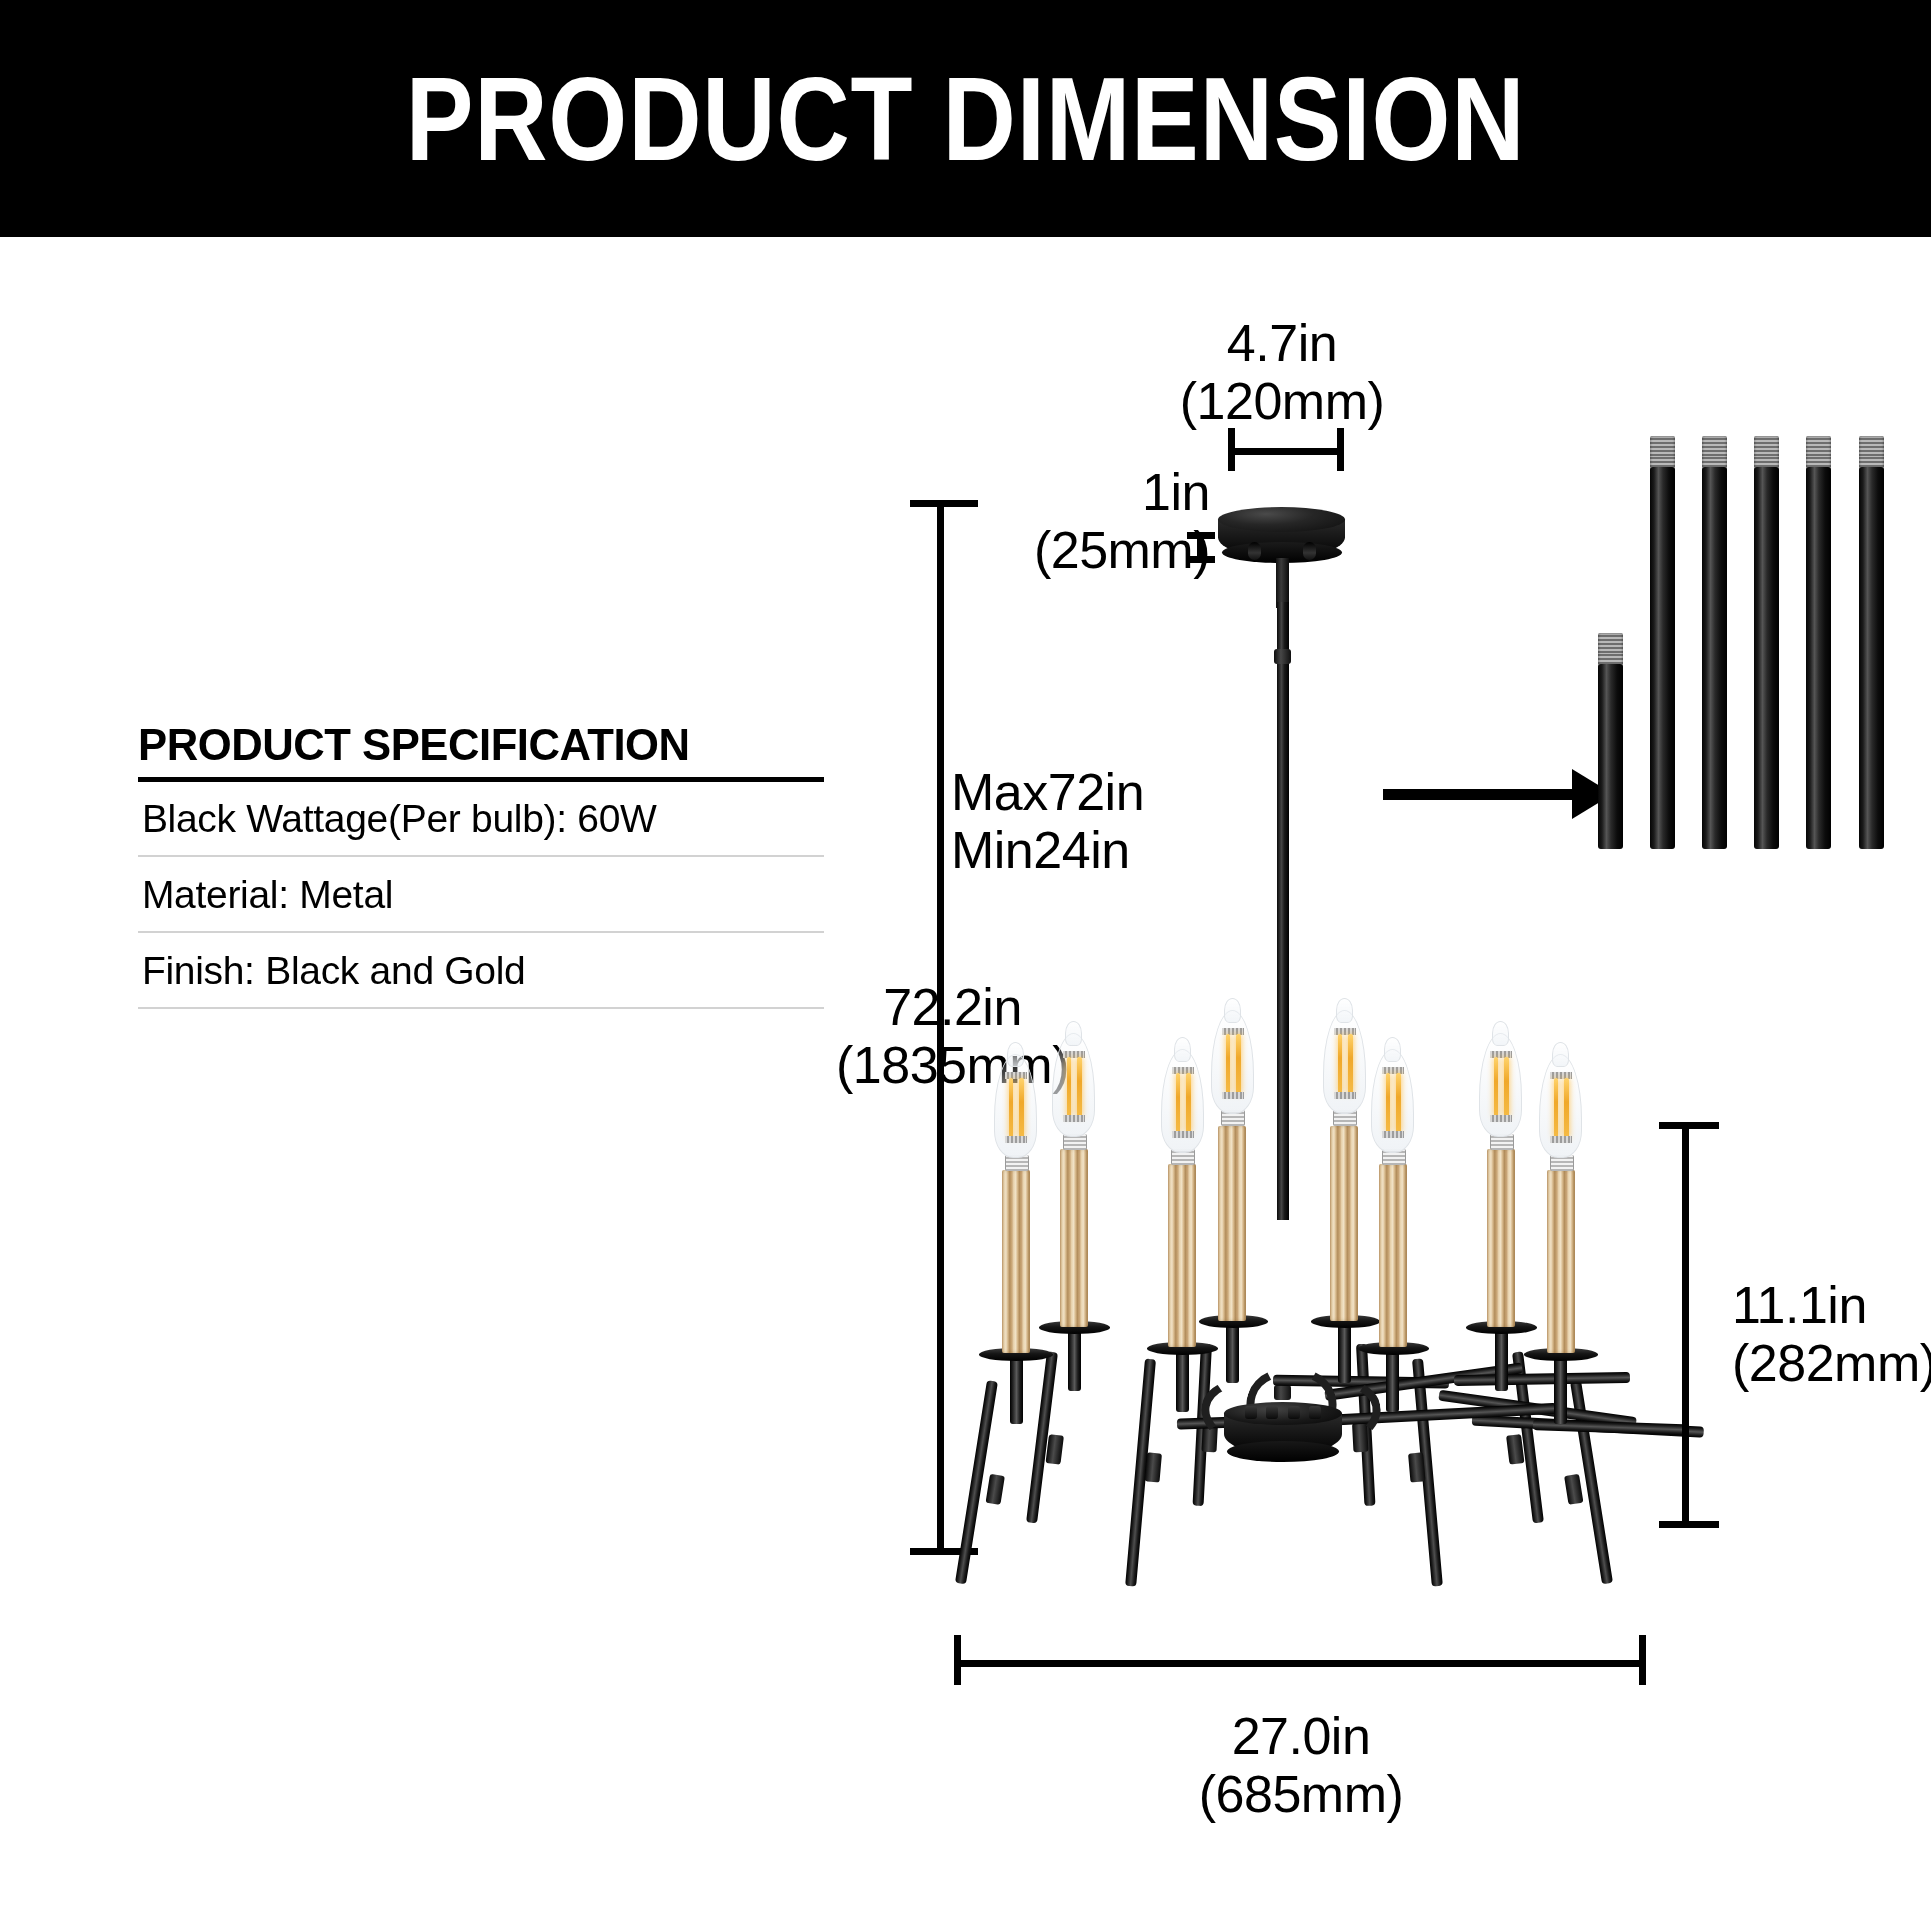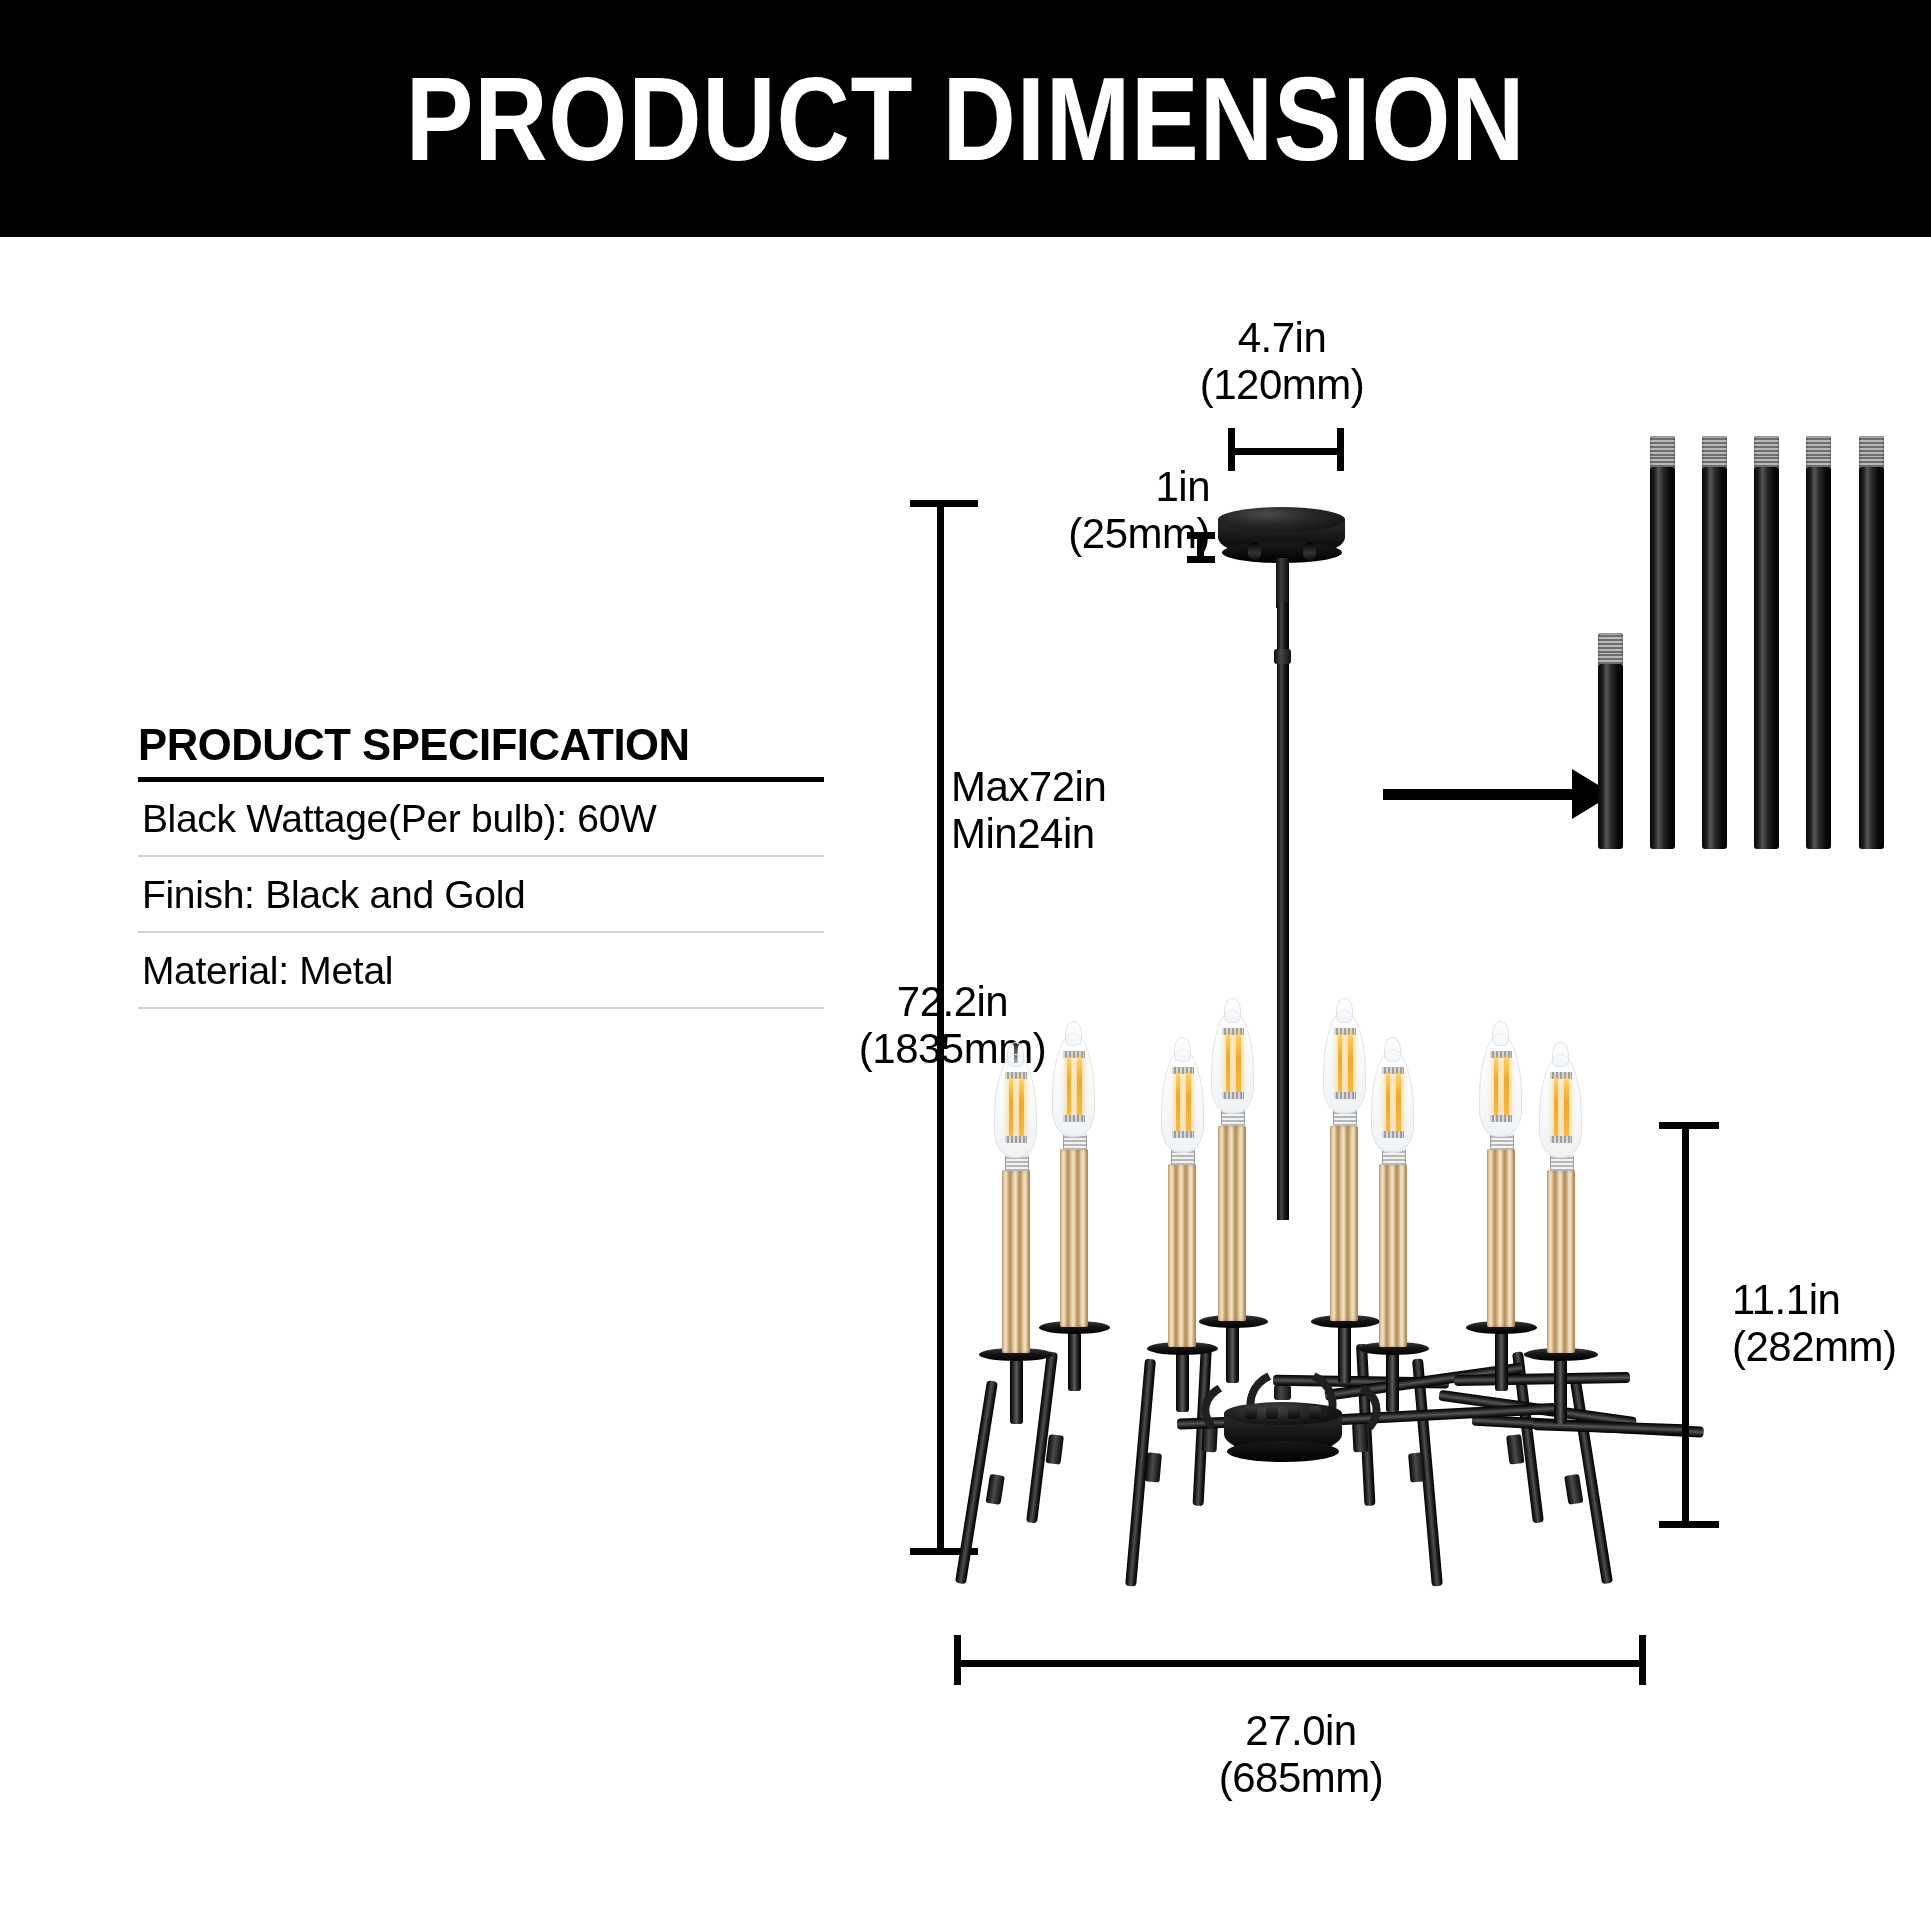--- a/index.html
+++ b/index.html
@@ -18,21 +18,21 @@
   .spec{position:absolute;left:138px;top:719px;width:686px;}
   .spec-title{font-size:45px;font-weight:bold;letter-spacing:-0.5px;
     padding-bottom:5.8px;white-space:nowrap;
     transform:scaleX(0.97);transform-origin:left center;}
   .spec-rule{height:4.8px;background:#000;width:686px;}
   .spec-row{font-size:39px;padding:15.4px 0 14.5px 3.9px;border-bottom:2.9px solid #d2d2d2;
     white-space:nowrap;letter-spacing:-0.3px;}
   .spec-row .note{font-size:25px;}
 
   
-  .dimtxt{position:absolute;font-size:42px;line-height:1.12;white-space:nowrap;
+  .dimtxt{position:absolute;font-size:52px;line-height:1.12;white-space:nowrap;
           letter-spacing:-0.5px;}
   .dimtxt.c{text-align:center;}
   .vline{position:absolute;background:#000;width:6.8px;}
   .hline{position:absolute;background:#000;height:6.8px;}
   .cap-h{position:absolute;background:#000;height:6.8px;}   
   .cap-v{position:absolute;background:#000;width:6.8px;}    
 
   
   .arrow-shaft{position:absolute;background:#000;height:10.6px;}
   .arrow-head{position:absolute;width:0;height:0;
@@ -128,24 +128,24 @@
   </div>
 
   <div class="spec">
     <div class="spec-title">PRODUCT SPECIFICATION</div>
     <div class="spec-rule"></div>
 
     <div class="spec-row">
       <span>Black Wattage(Per bulb): 60W</span>
     </div>
     <div class="spec-row">
+      <span>Material: Metal</span>
+    </div>
+    <div class="spec-row">
       <span>Finish: Black and Gold</span>
-    </div>
-    <div class="spec-row">
-      <span>Material: Metal</span>
     </div>
   </div>
 
   <div class="dimtxt c" style="left:1112px;top:314px;width:340px;">
     <div>4.7in</div>
     <div>(120mm)</div>
   </div>
 
   <div class="hline" style="left:1228px;top:448px;width:116px;"></div>
   <div class="cap-v" style="left:1228px;top:428px;height:43px;"></div>

